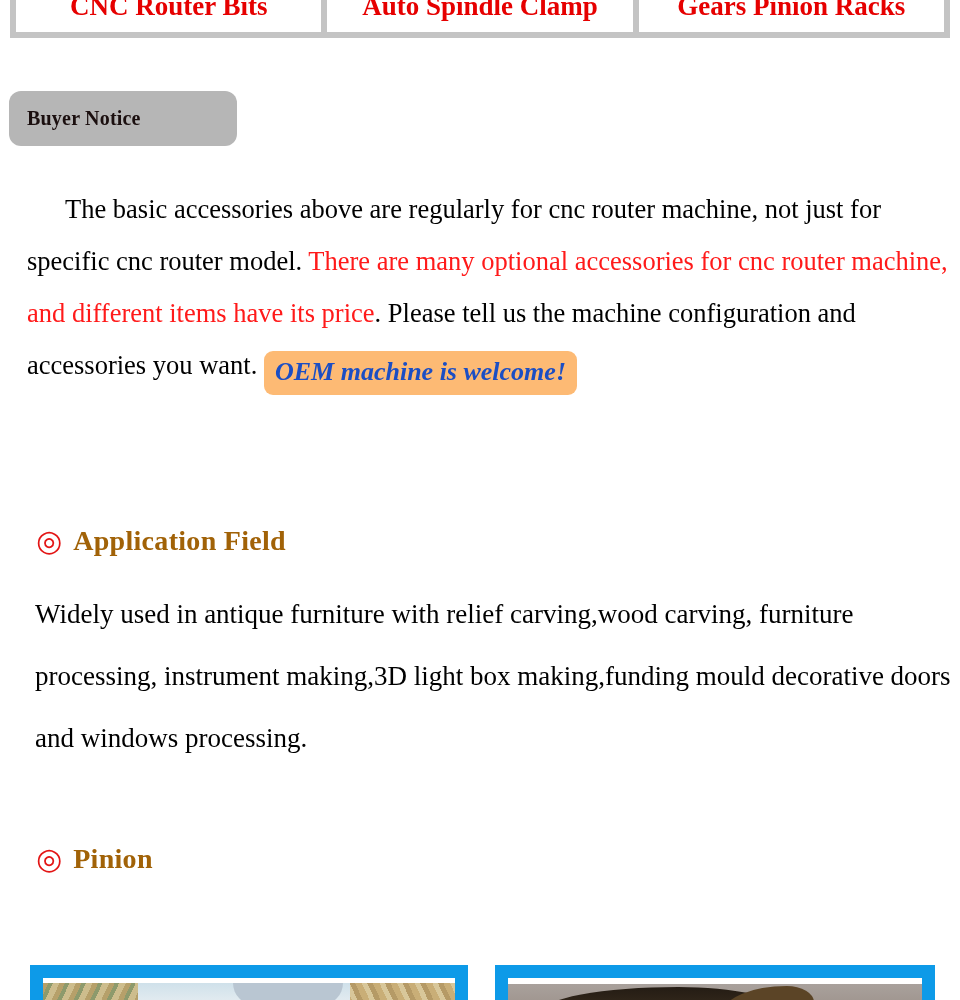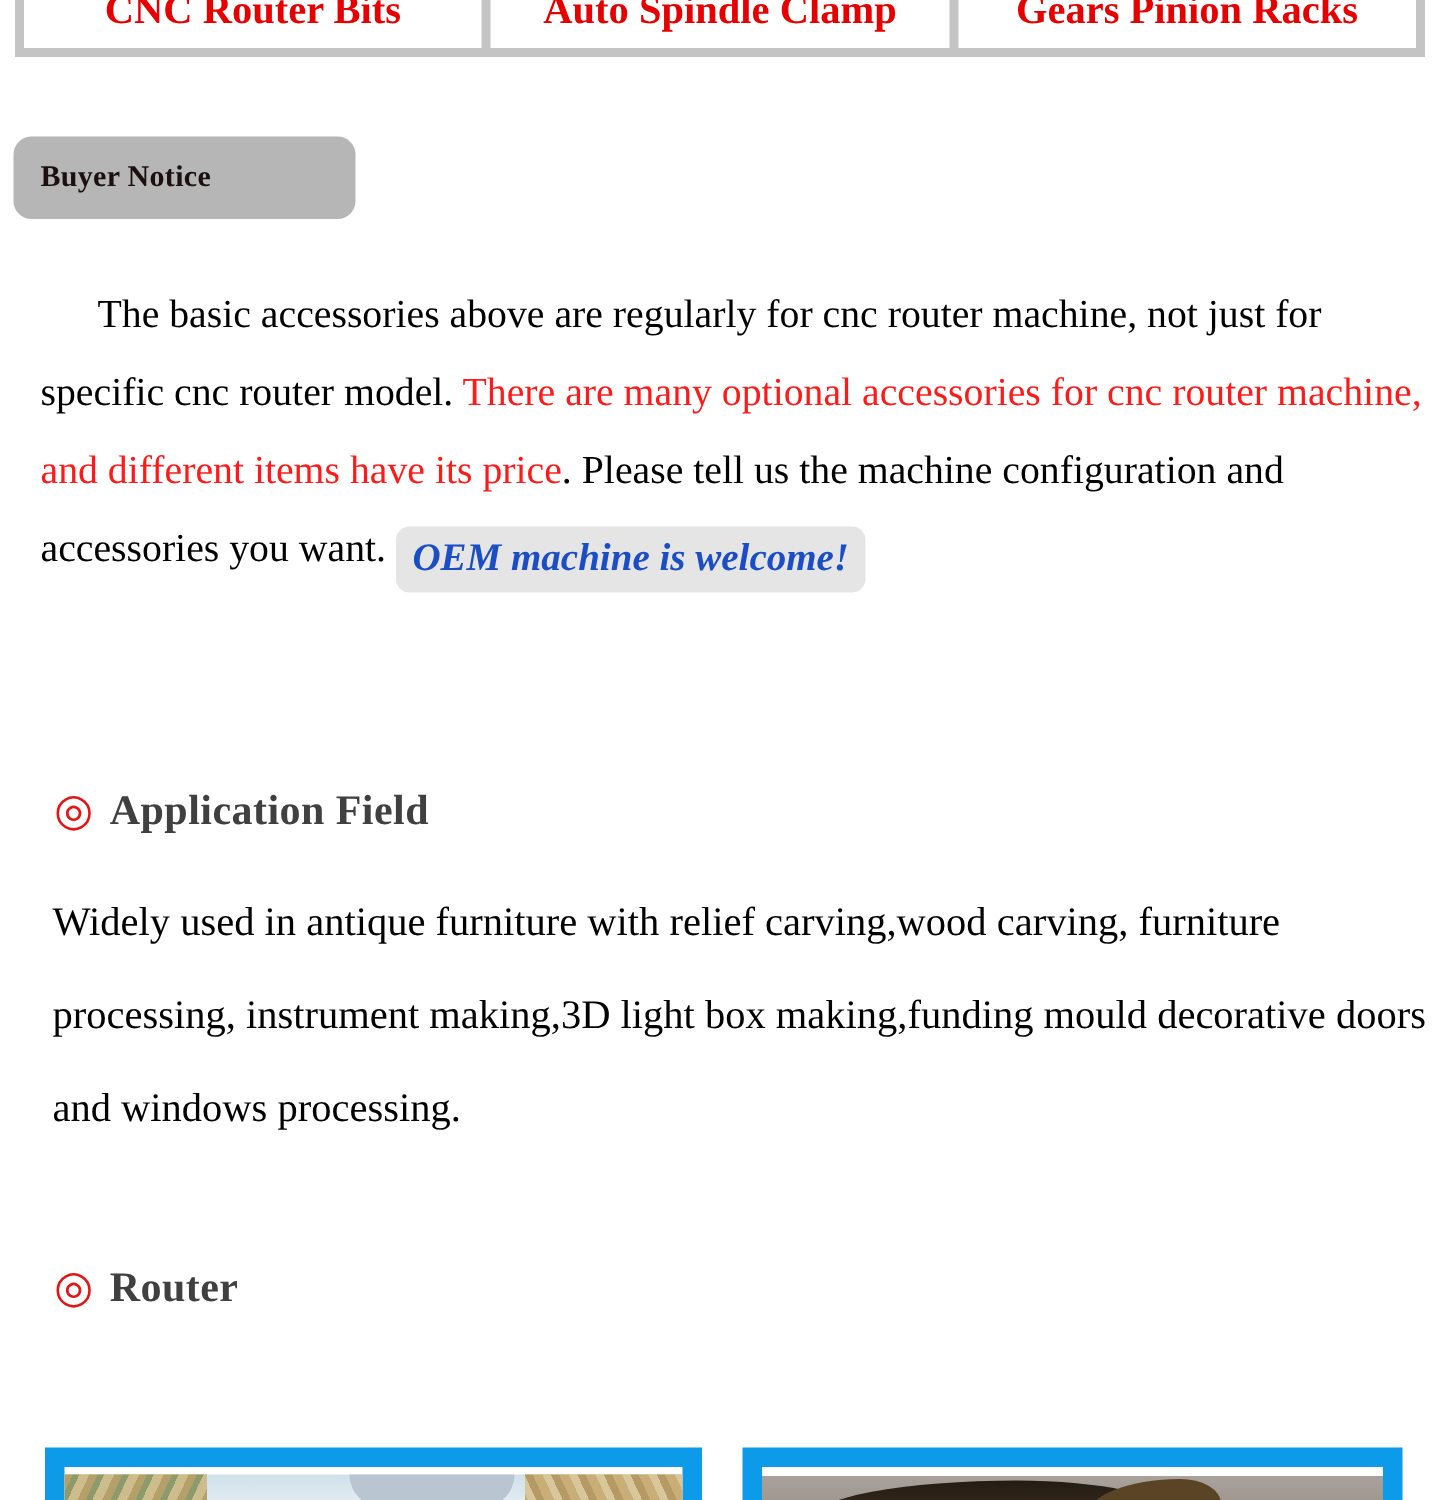--- a/index.html
+++ b/index.html
@@ -75,21 +75,21 @@
     font-size: 26.5px;
     line-height: 52px;
     color: #000000;
     text-indent: 38px;
   }
   .notice-body .red {
     color: #ff1a1a;
   }
   .oem-chip {
     display: inline-block;
-    background: #e5e5e5;
+    background: #fdba74;
     border-radius: 9px;
     color: #1b4ec4;
     font-weight: bold;
     font-style: italic;
     font-size: 26px;
     padding: 4px 11px 6px 11px;
     line-height: 34px;
     text-indent: 0;
     vertical-align: -6px;
   }
@@ -104,21 +104,21 @@
   }
   .section-head .ring {
     font-size: 30px;
     line-height: 1;
     color: #e31515;
     font-family: "DejaVu Sans", sans-serif;
   }
   .section-head .htext {
     font-size: 28px;
     font-weight: bold;
-    color: #404040;
+    color: #a16207;
     letter-spacing: .3px;
   }
   #app-field-head { left: 36px; top: 525px; }
   #samples-head   { left: 36px; top: 843px; }
 
   .app-body {
     position: absolute;
     left: 35px;
     top: 583px;
     width: 925px;
@@ -209,21 +209,21 @@
 <div class="notice-body"><span>The basic accessories above are regularly for cnc router machine, not just for specific cnc router model. </span><span class="red">There are many optional accessories for cnc router machine, and different items have its price</span><span>. Please tell us the machine configuration and accessories you want. </span><span class="oem-chip">OEM machine is welcome!</span></div>
 
 <div class="section-head" id="app-field-head">
   <span class="ring">◎</span>
   <span class="htext">Application Field</span>
 </div>
 <div class="app-body">Widely used in antique furniture with relief carving,wood carving, furniture processing, instrument making,3D light box making,funding mould decorative doors and windows processing.</div>
 
 <div class="section-head" id="samples-head">
   <span class="ring">◎</span>
-  <span class="htext">Router</span>
+  <span class="htext">Pinion</span>
 </div>
 
 <div class="sample-panel" id="sample-panel-1">
   <div class="sample-photo" id="photo-1">
     <i class="centre"></i>
     <i class="edge-l"></i>
     <i class="edge-r"></i>
     <i class="bowl"></i>
   </div>
 </div>

